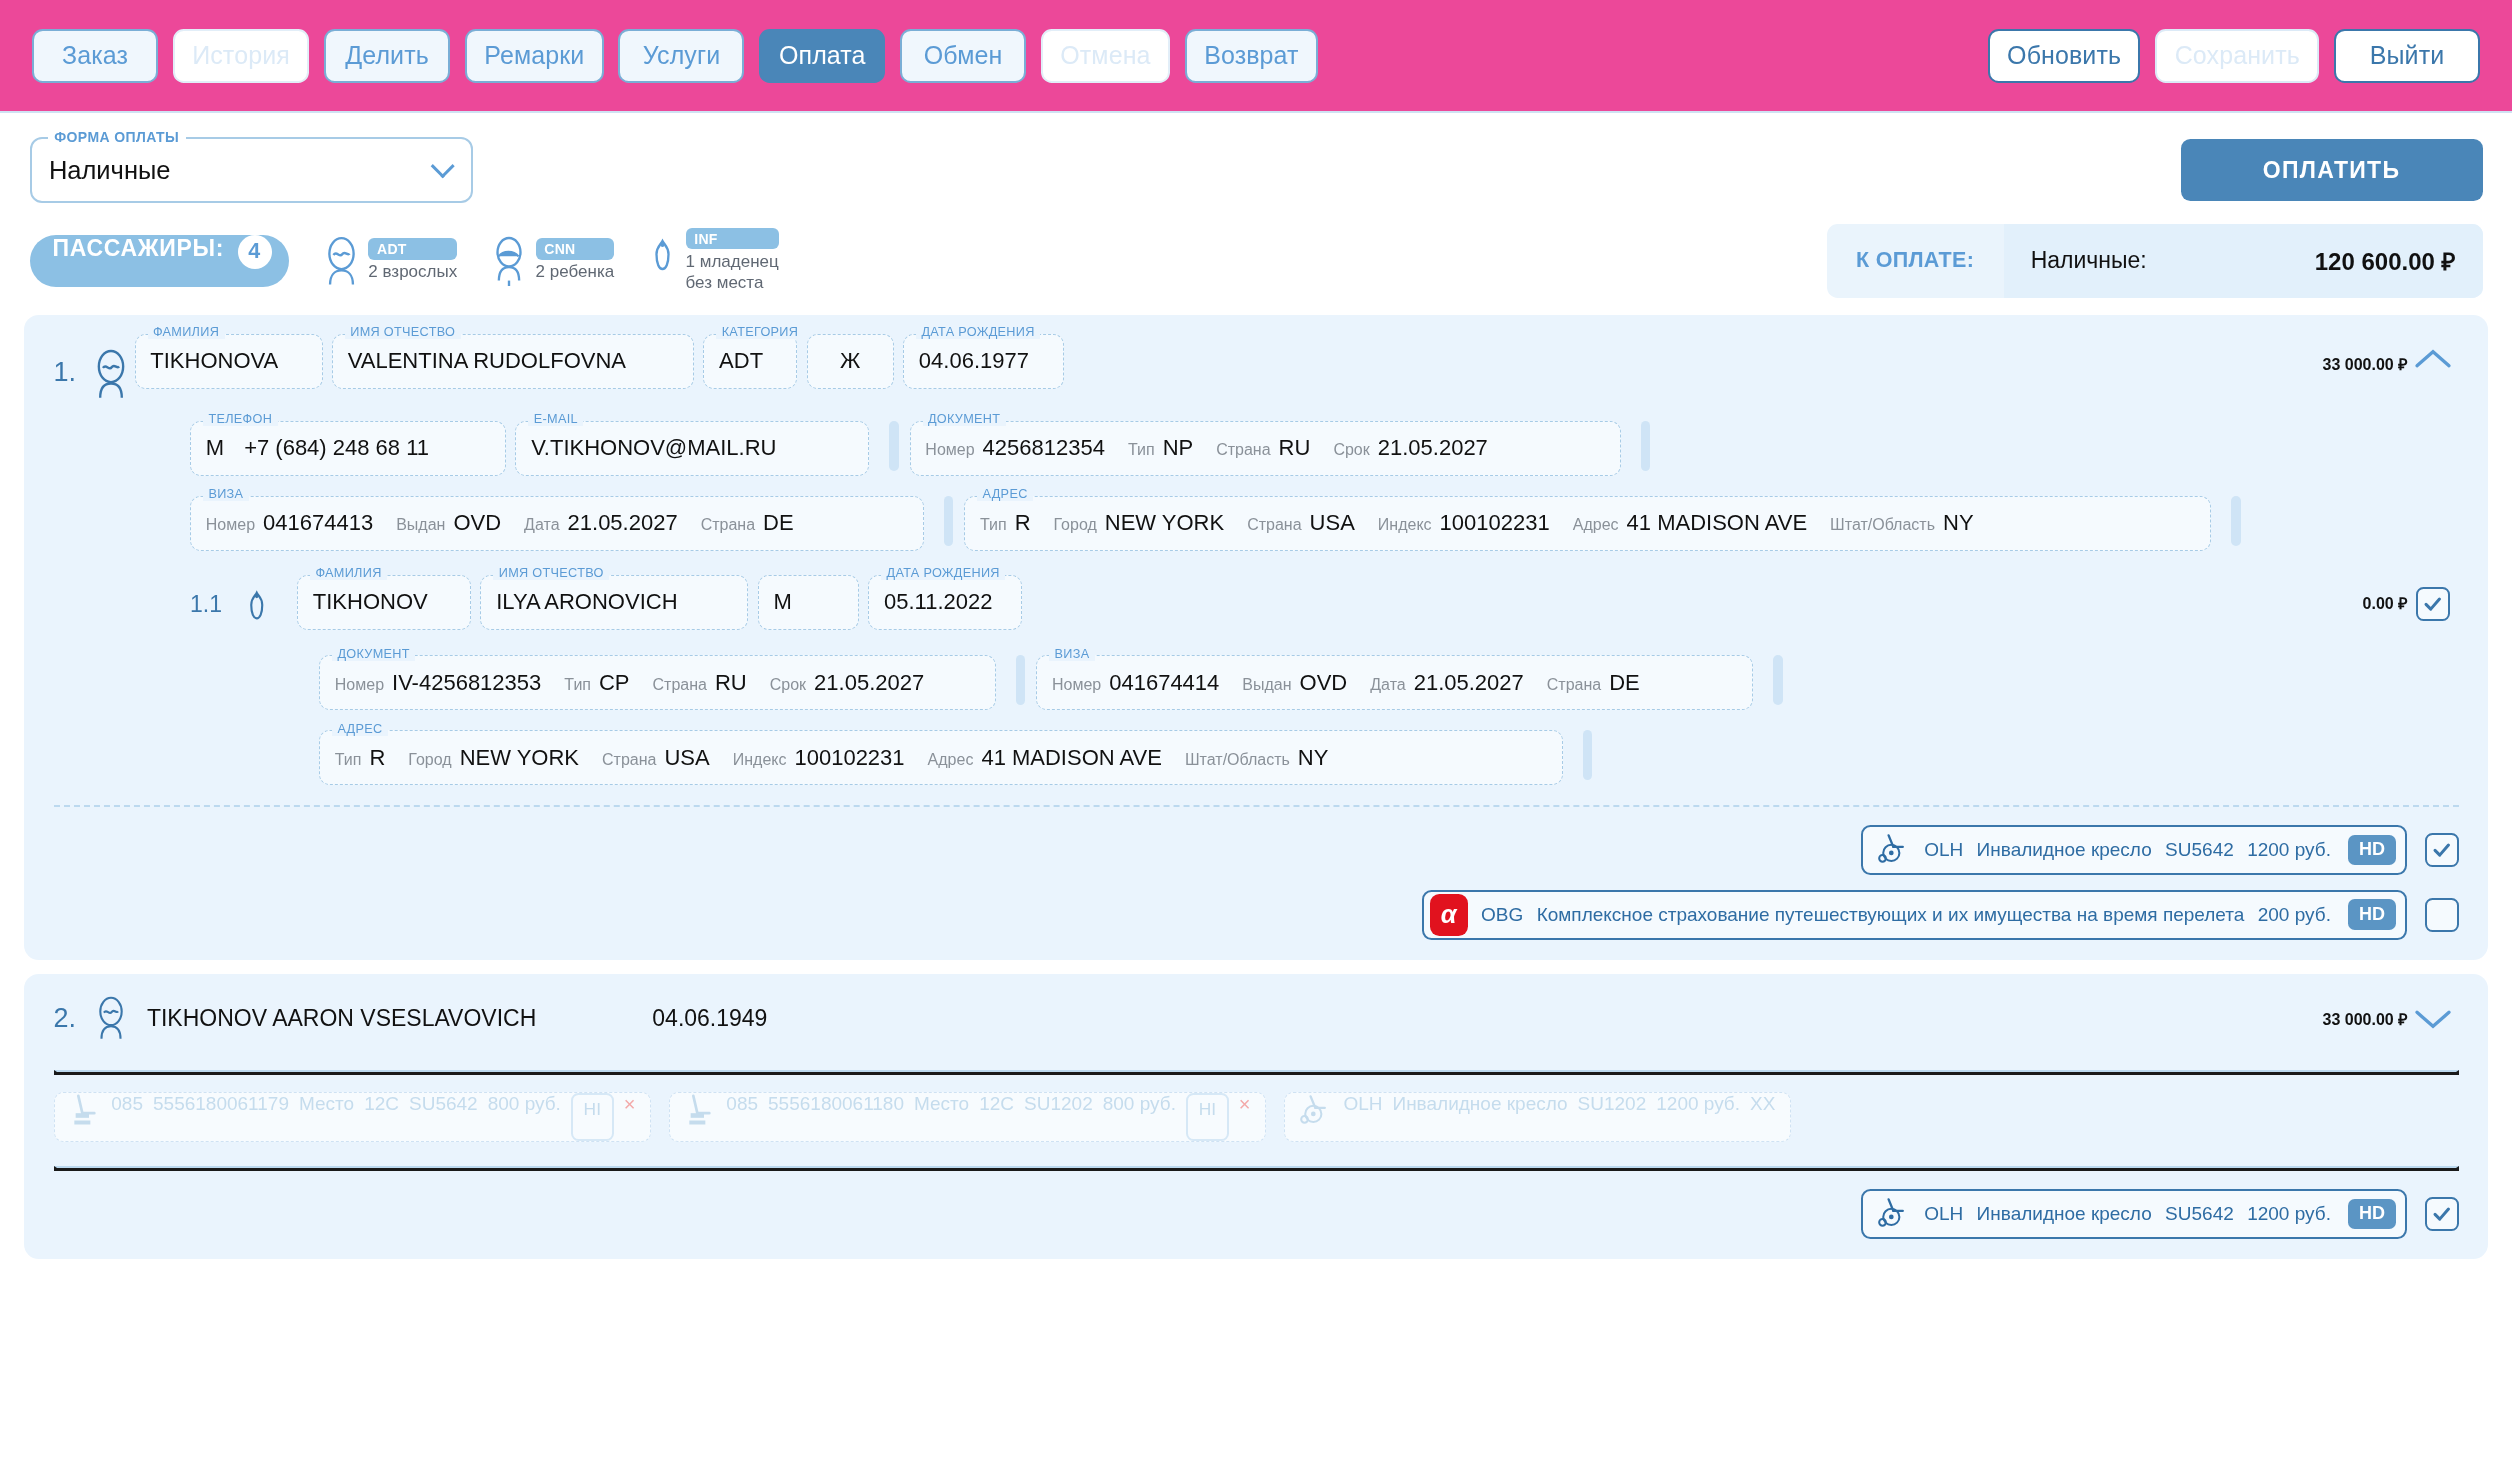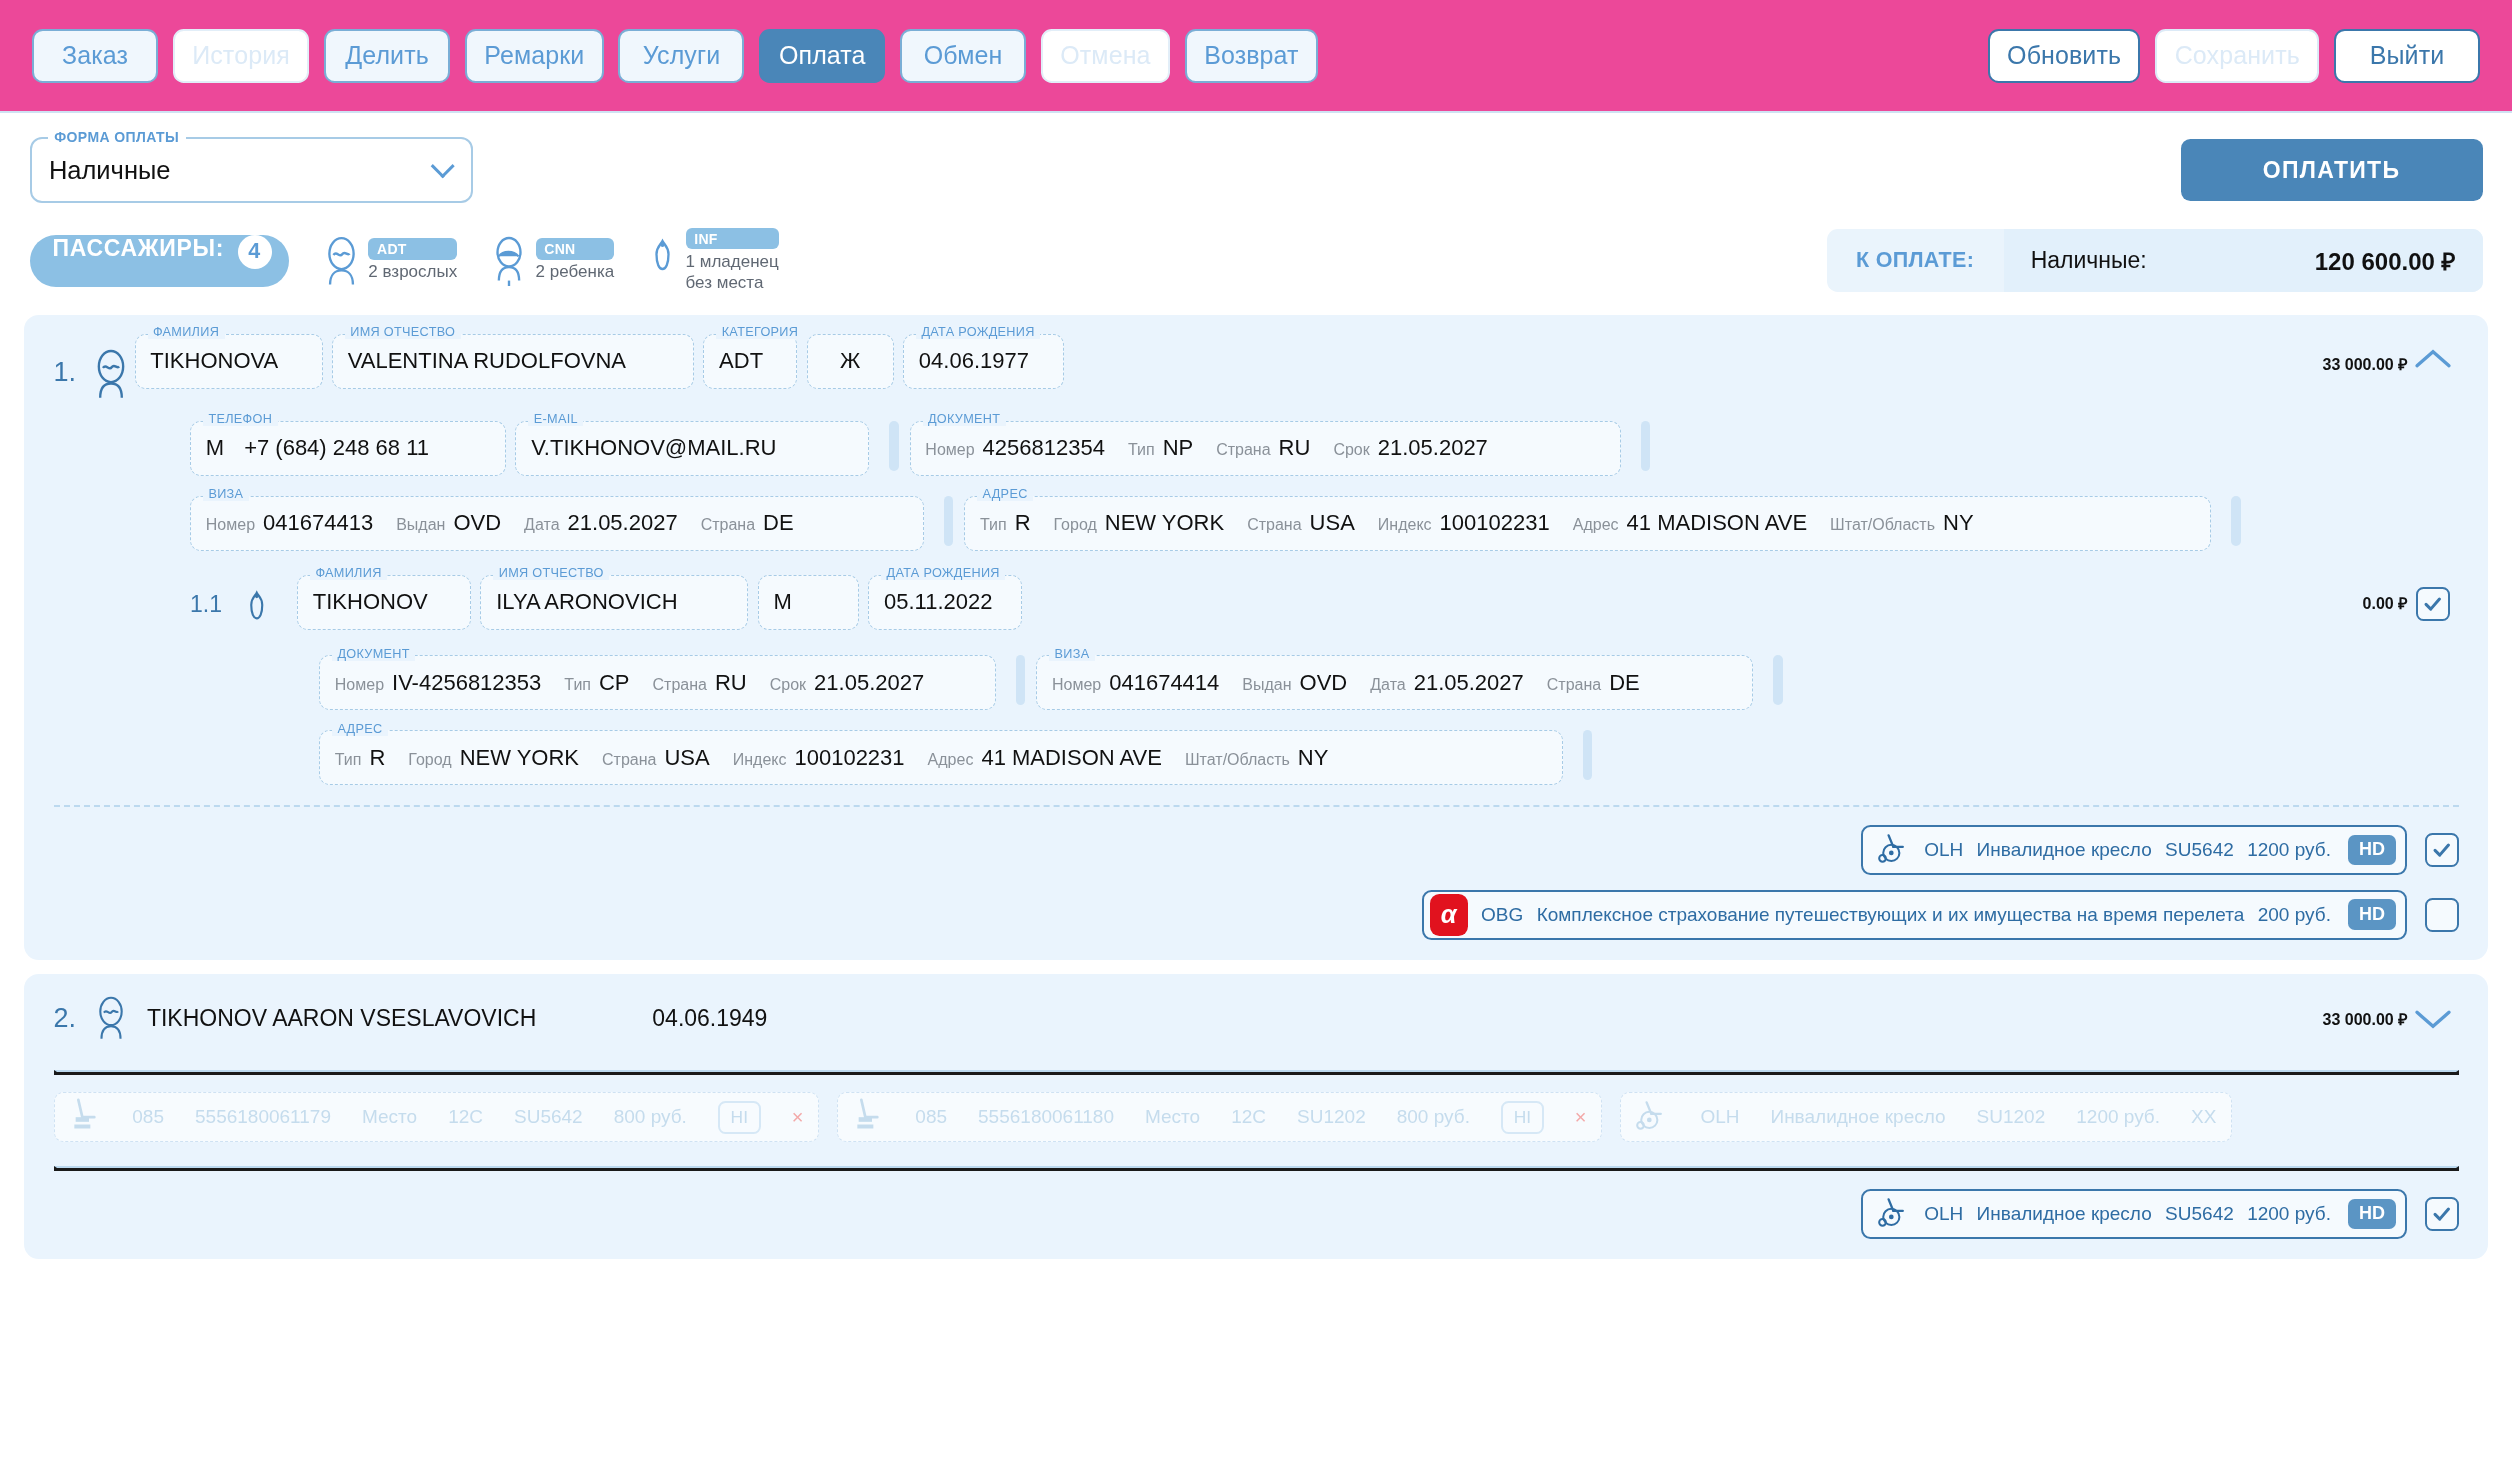--- a/index.html
+++ b/index.html
@@ -126,21 +126,21 @@
     display:inline-block;
   }
   .pax-sub { font-size:17px; color:#606873; line-height:1.22; margin-top:2.7px;}
   .pax-txtcol { display:flex; flex-direction:column; }
 
   .topay {
     margin-left:auto;
     display:flex; align-items:center;
     background:#eaf4fc;
     border-radius:10.7px;
-    height:63px;
+    height:74px;
     overflow:hidden;
   }
   .topay-lbl { color:#5b9bd5; font-size:21.5px; font-weight:bold; padding:0 29.5px; letter-spacing:0.3px;}
   .topay-box {
     background:#e2f0fb;
     height:100%;
     display:flex; align-items:center;
     padding:0 27px;
     gap:168px;
   }
@@ -223,23 +223,23 @@
     background:#e1121e; color:#fff;
     display:flex;align-items:center;justify-content:center;
     font-size:25.5px; font-style:italic; font-weight:bold;
   }
 
   
   .fchip {
     border:1.3px dashed #cfe2f3;
     border-radius:9.4px;
     height:50px;
-    display:flex; align-items:center;
+    display:flex; 
     padding:0 14.8px;
-    gap:31px;
+    gap:10px;
     color:#c5dced;
     font-size:19px;
     background:#f7fbfe;
     white-space:nowrap;
   }
   .fchip .u { }
   .fchip .hi {
     border:2px solid #d6e8f6; border-radius:7.4px;
     padding:4px 10.7px; font-size:17.4px; color:#c5dced;
   }

